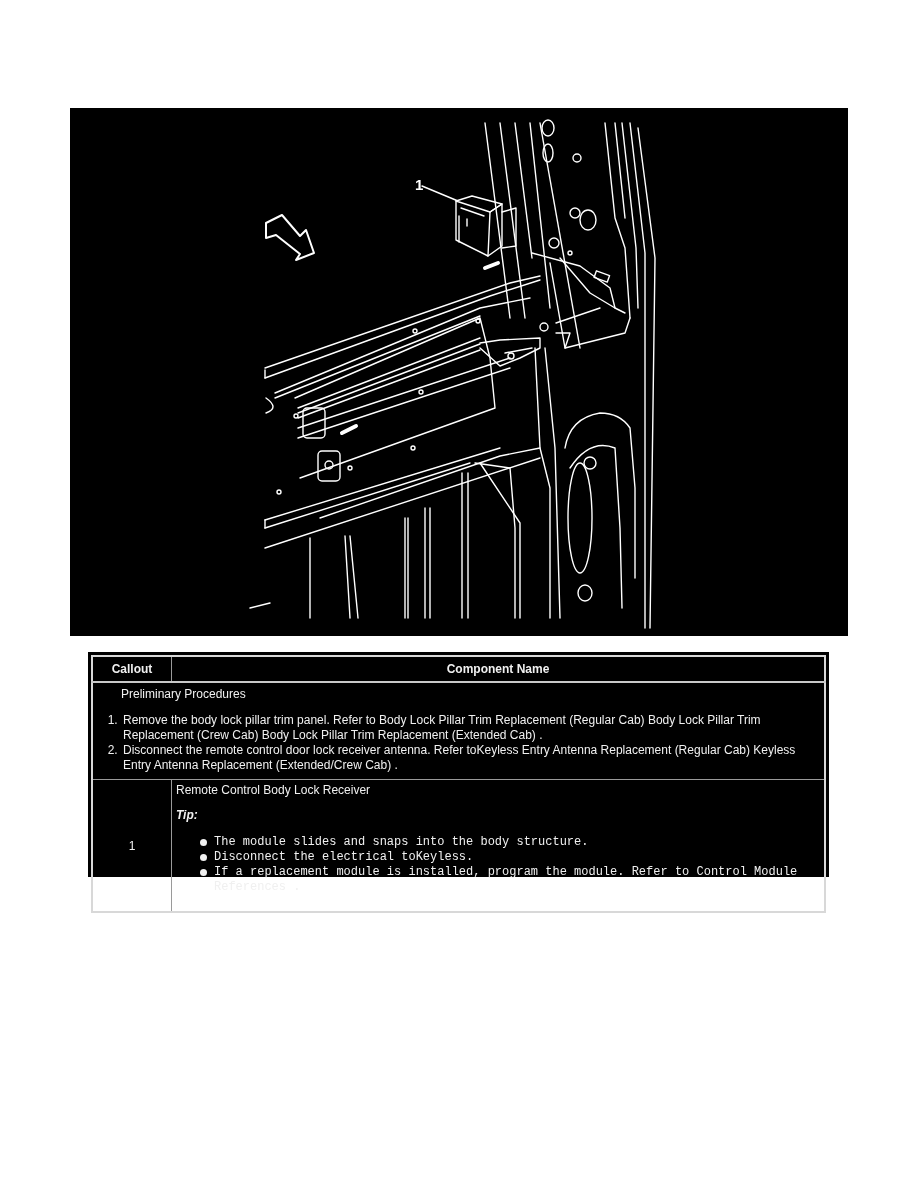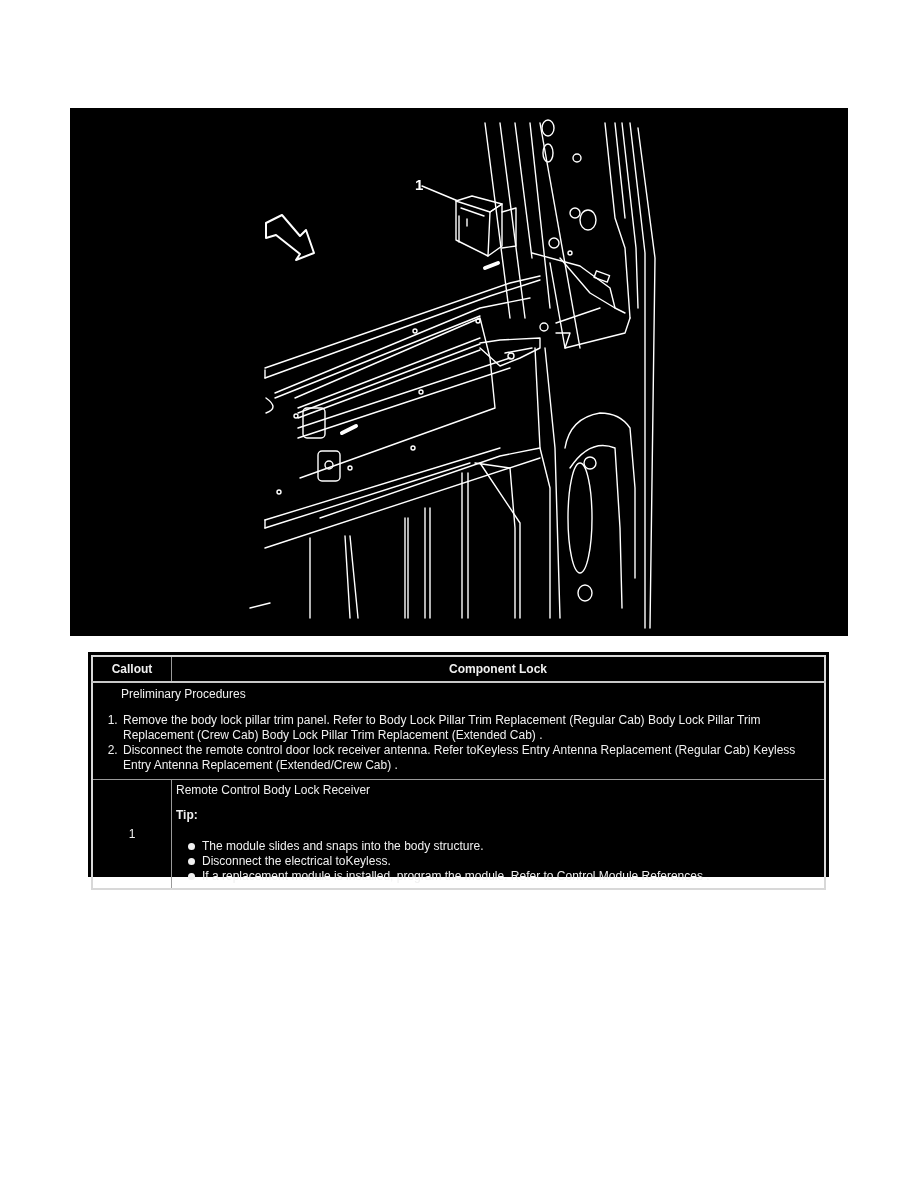--- a/index.html
+++ b/index.html
@@ -13,22 +13,22 @@
           color: #f0f0f0; font-size: 12px; table-layout: fixed; }
   th, td { border: 1px solid #9a9a9a; vertical-align: top; }
   th { font-weight: bold; text-align: center; height: 20px; padding: 2px 4px; vertical-align: middle; border-bottom: 2px solid #c8c8c8; }
   .col1 { width: 70px; }
   .prelim { padding: 4px 6px 6px 6px; }
   .prelim-title { font-weight: normal; margin-left: 22px; margin-bottom: 12px; }
   ol { margin: 0; padding-left: 22px; line-height: 15px; }
   ol li { padding-left: 2px; }
   .callout-num { text-align: center; vertical-align: middle; }
   .comp { padding: 3px 4px 4px 4px; line-height: 15px; }
-  .tip { font-weight: bold; margin-top: 10px; margin-bottom: 16px; }
-  ul { margin: 0; padding-left: 12px; list-style: none; }
+  .tip { font-weight: bold; margin-top: 10px; margin-bottom: 4px; font-style: italic; }
+  ul { margin: 12px; padding-left: 12px; list-style: none; font-family: Liberation Mono, monospace; }
   ul li { position: relative; padding-left: 14px; line-height: 15px; }
   ul li .bullet { position: absolute; left: 0; top: 4px; width: 7px; height: 7px; border-radius: 50%; background: #f0f0f0; }
 </style>
 </head>
 <body>
 
 <div class="figure">
   <svg width="778" height="528" viewBox="0 0 778 528">
     <g fill="none" stroke="#fff" stroke-width="1.4" stroke-linejoin="round" stroke-linecap="round">
 
@@ -124,21 +124,21 @@
     </g>
     <text x="345" y="82" fill="#fff" font-family="Liberation Sans, sans-serif" font-weight="bold" font-size="15">1</text>
   </svg>
 </div>
 
 <div class="table-wrap">
   <table>
     <thead>
       <tr>
         <th class="col1">Callout</th>
-        <th>Component Lock</th>
+        <th>Component Name</th>
       </tr>
     </thead>
     <tbody>
       <tr>
         <td colspan="2" class="prelim">
           <div class="prelim-title">Preliminary Procedures</div>
           <ol>
             <li>Remove the body lock pillar trim panel. Refer to Body Lock Pillar Trim Replacement (Regular Cab) Body Lock Pillar Trim Replacement (Crew Cab) Body Lock Pillar Trim Replacement (Extended Cab) .</li>
             <li>Disconnect the remote control door lock receiver antenna. Refer toKeyless Entry Antenna Replacement (Regular Cab) Keyless Entry Antenna Replacement (Extended/Crew Cab) .</li>
           </ol>

